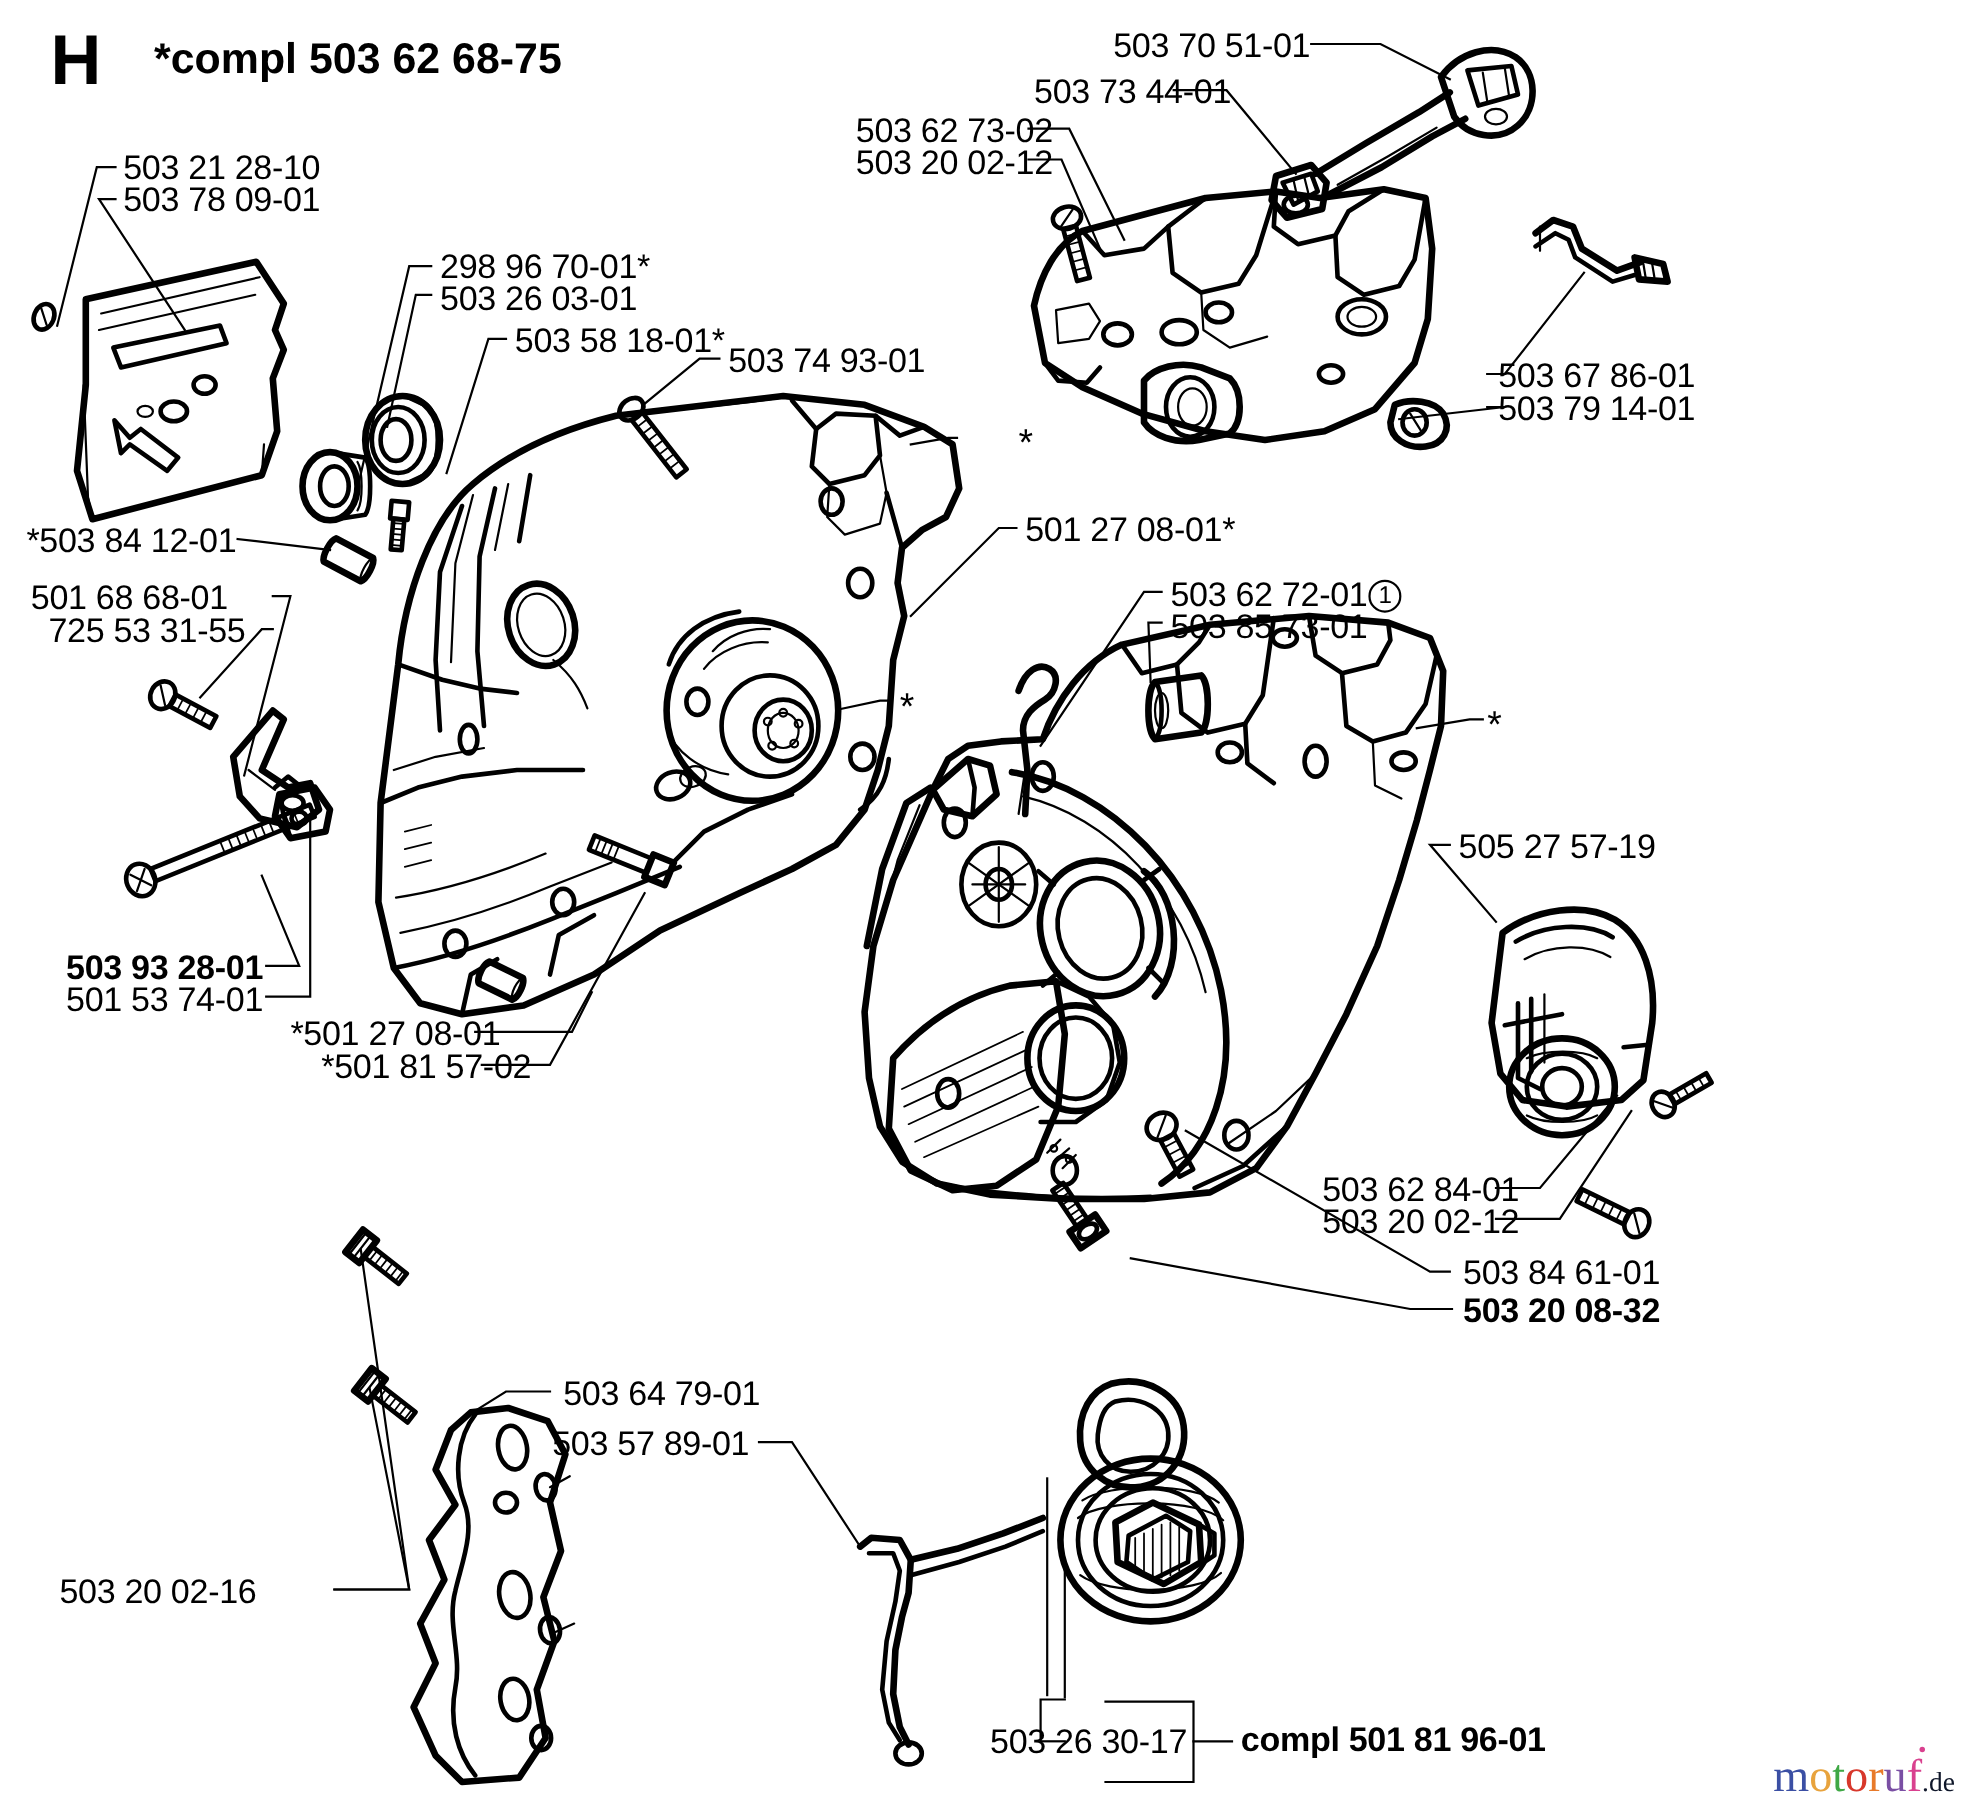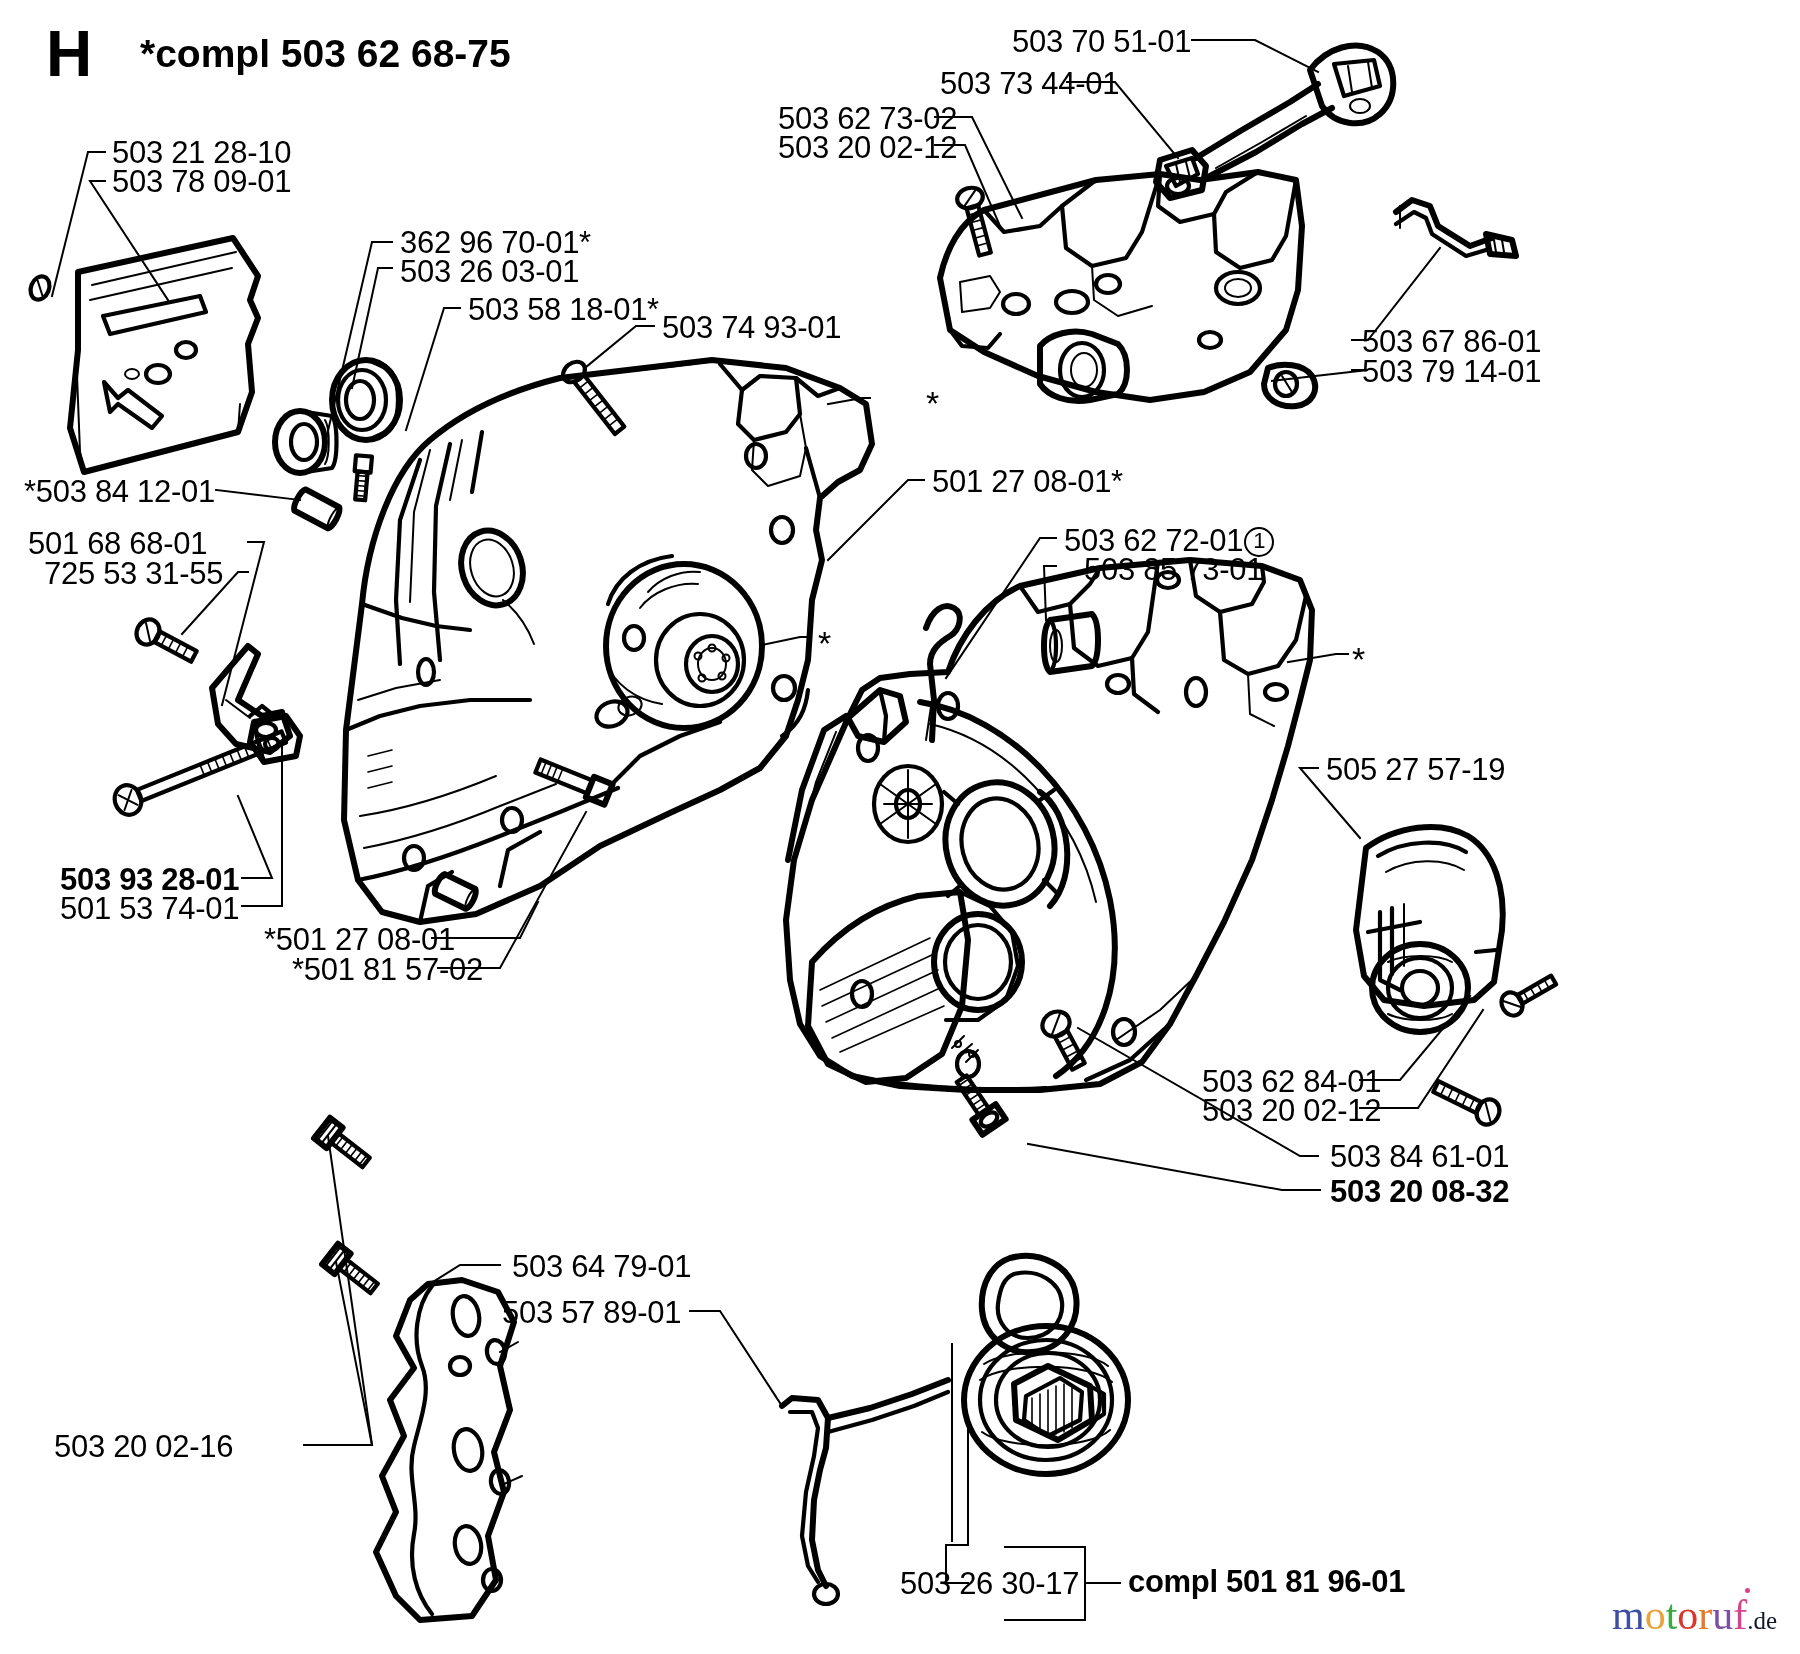--- a/index.html
+++ b/index.html
@@ -625,21 +625,21 @@
     </g>
 
   </svg>
 
   <div class="section-letter" style="left:46px; top:22px;">H</div>
   <div class="compl-head" style="left:140px; top:34px;">*compl 503 62 68-75</div>
 
   <div class="lbl" style="left:112px; top:137px;">503 21 28-10</div>
   <div class="lbl" style="left:112px; top:166px;">503 78 09-01</div>
 
-  <div class="lbl" style="left:400px; top:227px;">362 96 70-01*</div>
+  <div class="lbl" style="left:400px; top:227px;">298 96 70-01*</div>
   <div class="lbl" style="left:400px; top:256px;">503 26 03-01</div>
   <div class="lbl" style="left:468px; top:294px;">503 58 18-01*</div>
   <div class="lbl" style="left:662px; top:312px;">503 74 93-01</div>
 
   <div class="lbl" style="left:1012px; top:26px;">503 70 51-01</div>
   <div class="lbl" style="left:912px; top:68px;margin-left:28px;">503 73 44-01</div>
   <div class="lbl" style="left:778px; top:103px;">503 62 73-02</div>
   <div class="lbl" style="left:778px; top:132px;">503 20 02-12</div>
 
   <div class="lbl" style="left:1362px; top:326px;">503 67 86-01</div>
@@ -651,21 +651,21 @@
 
   <div class="lbl bold" style="left:60px; top:864px;">503 93 28-01</div>
   <div class="lbl" style="left:60px; top:893px;">501 53 74-01</div>
   <div class="lbl" style="left:264px; top:924px;">*501 27 08-01</div>
   <div class="lbl" style="left:292px; top:954px;">*501 81 57-02</div>
 
   <div class="lbl" style="left:932px; top:466px;">501 27 08-01*</div>
   <div class="lbl" style="left:1064px; top:525px;">
     <span>503 62 72-01</span><span class="circ-num">1</span>
   </div>
-  <div class="lbl" style="left:1064px; top:554px;margin-left:20px;">503 85 73-01</div>
+  <div class="lbl" style="left:1064px; top:554px;">503 85 73-01</div>
 
   <div class="lbl" style="left:1326px; top:754px;">505 27 57-19</div>
 
   <div class="lbl" style="left:1202px; top:1066px;">503 62 84-01</div>
   <div class="lbl" style="left:1202px; top:1095px;">503 20 02-12</div>
   <div class="lbl" style="left:1330px; top:1141px;">503 84 61-01</div>
   <div class="lbl bold" style="left:1330px; top:1176px;">503 20 08-32</div>
 
   <div class="lbl" style="left:54px; top:1431px;">503 20 02-16</div>
   <div class="lbl" style="left:512px; top:1251px;">503 64 79-01</div>

